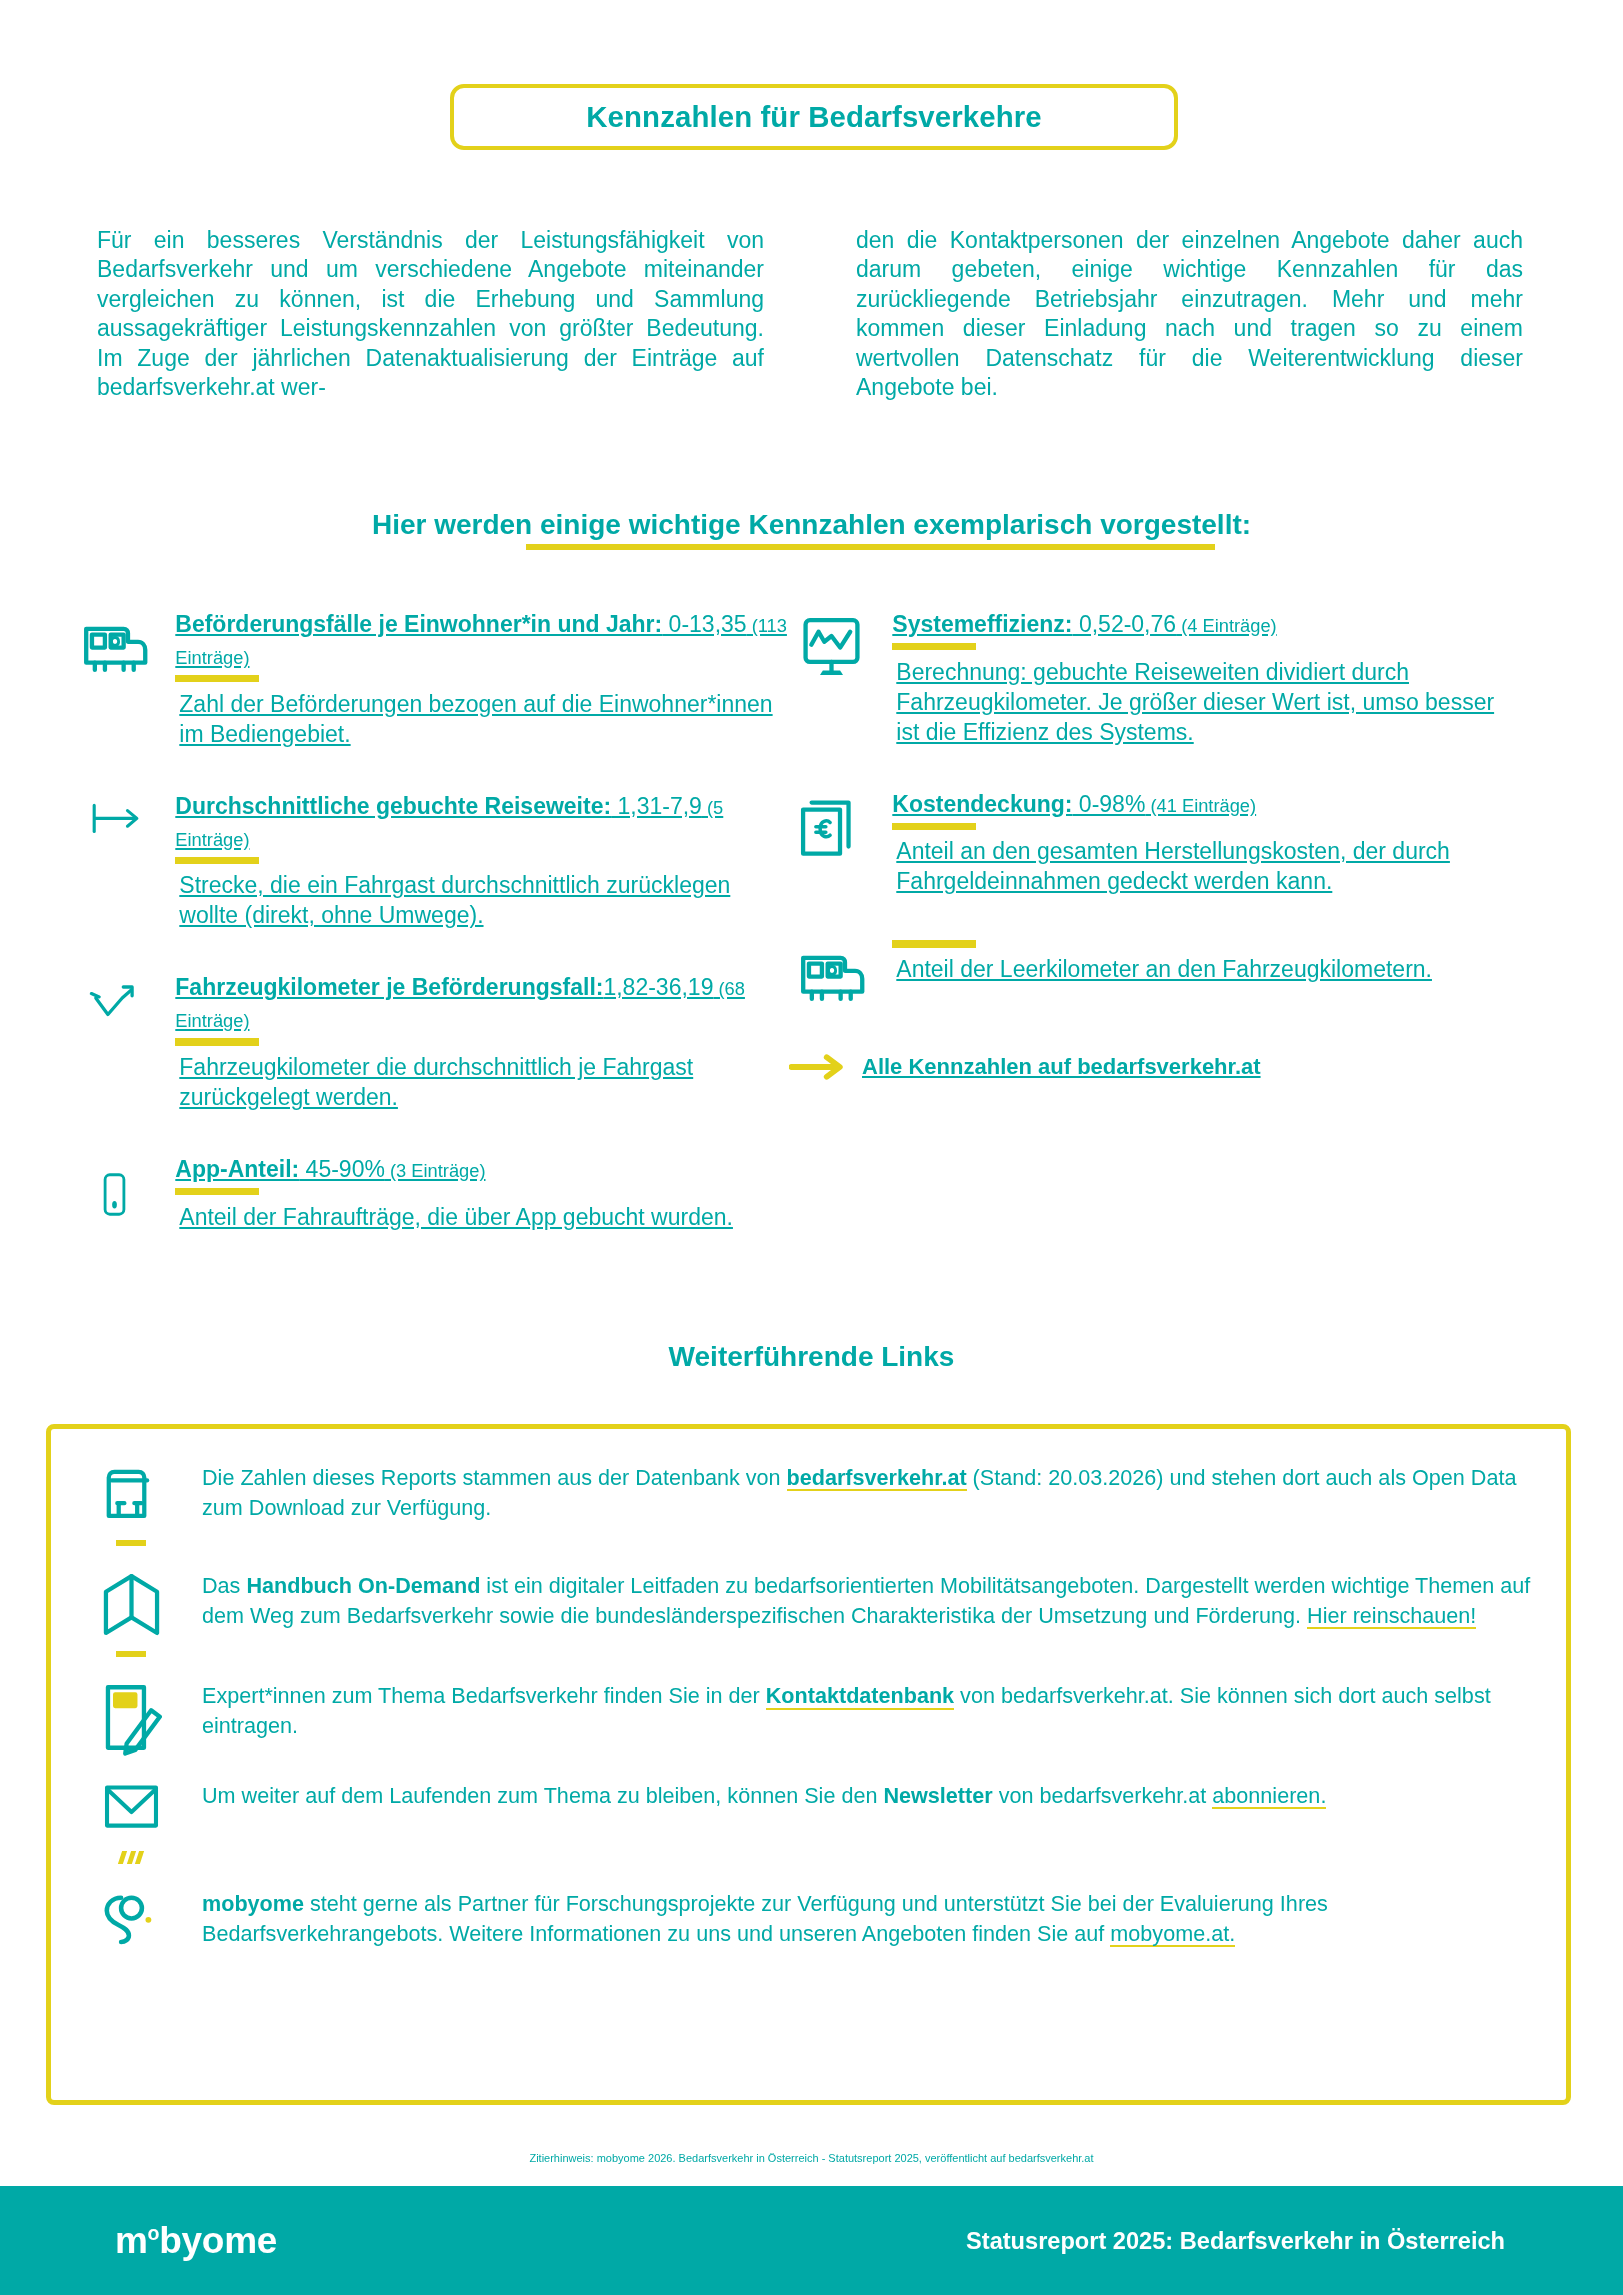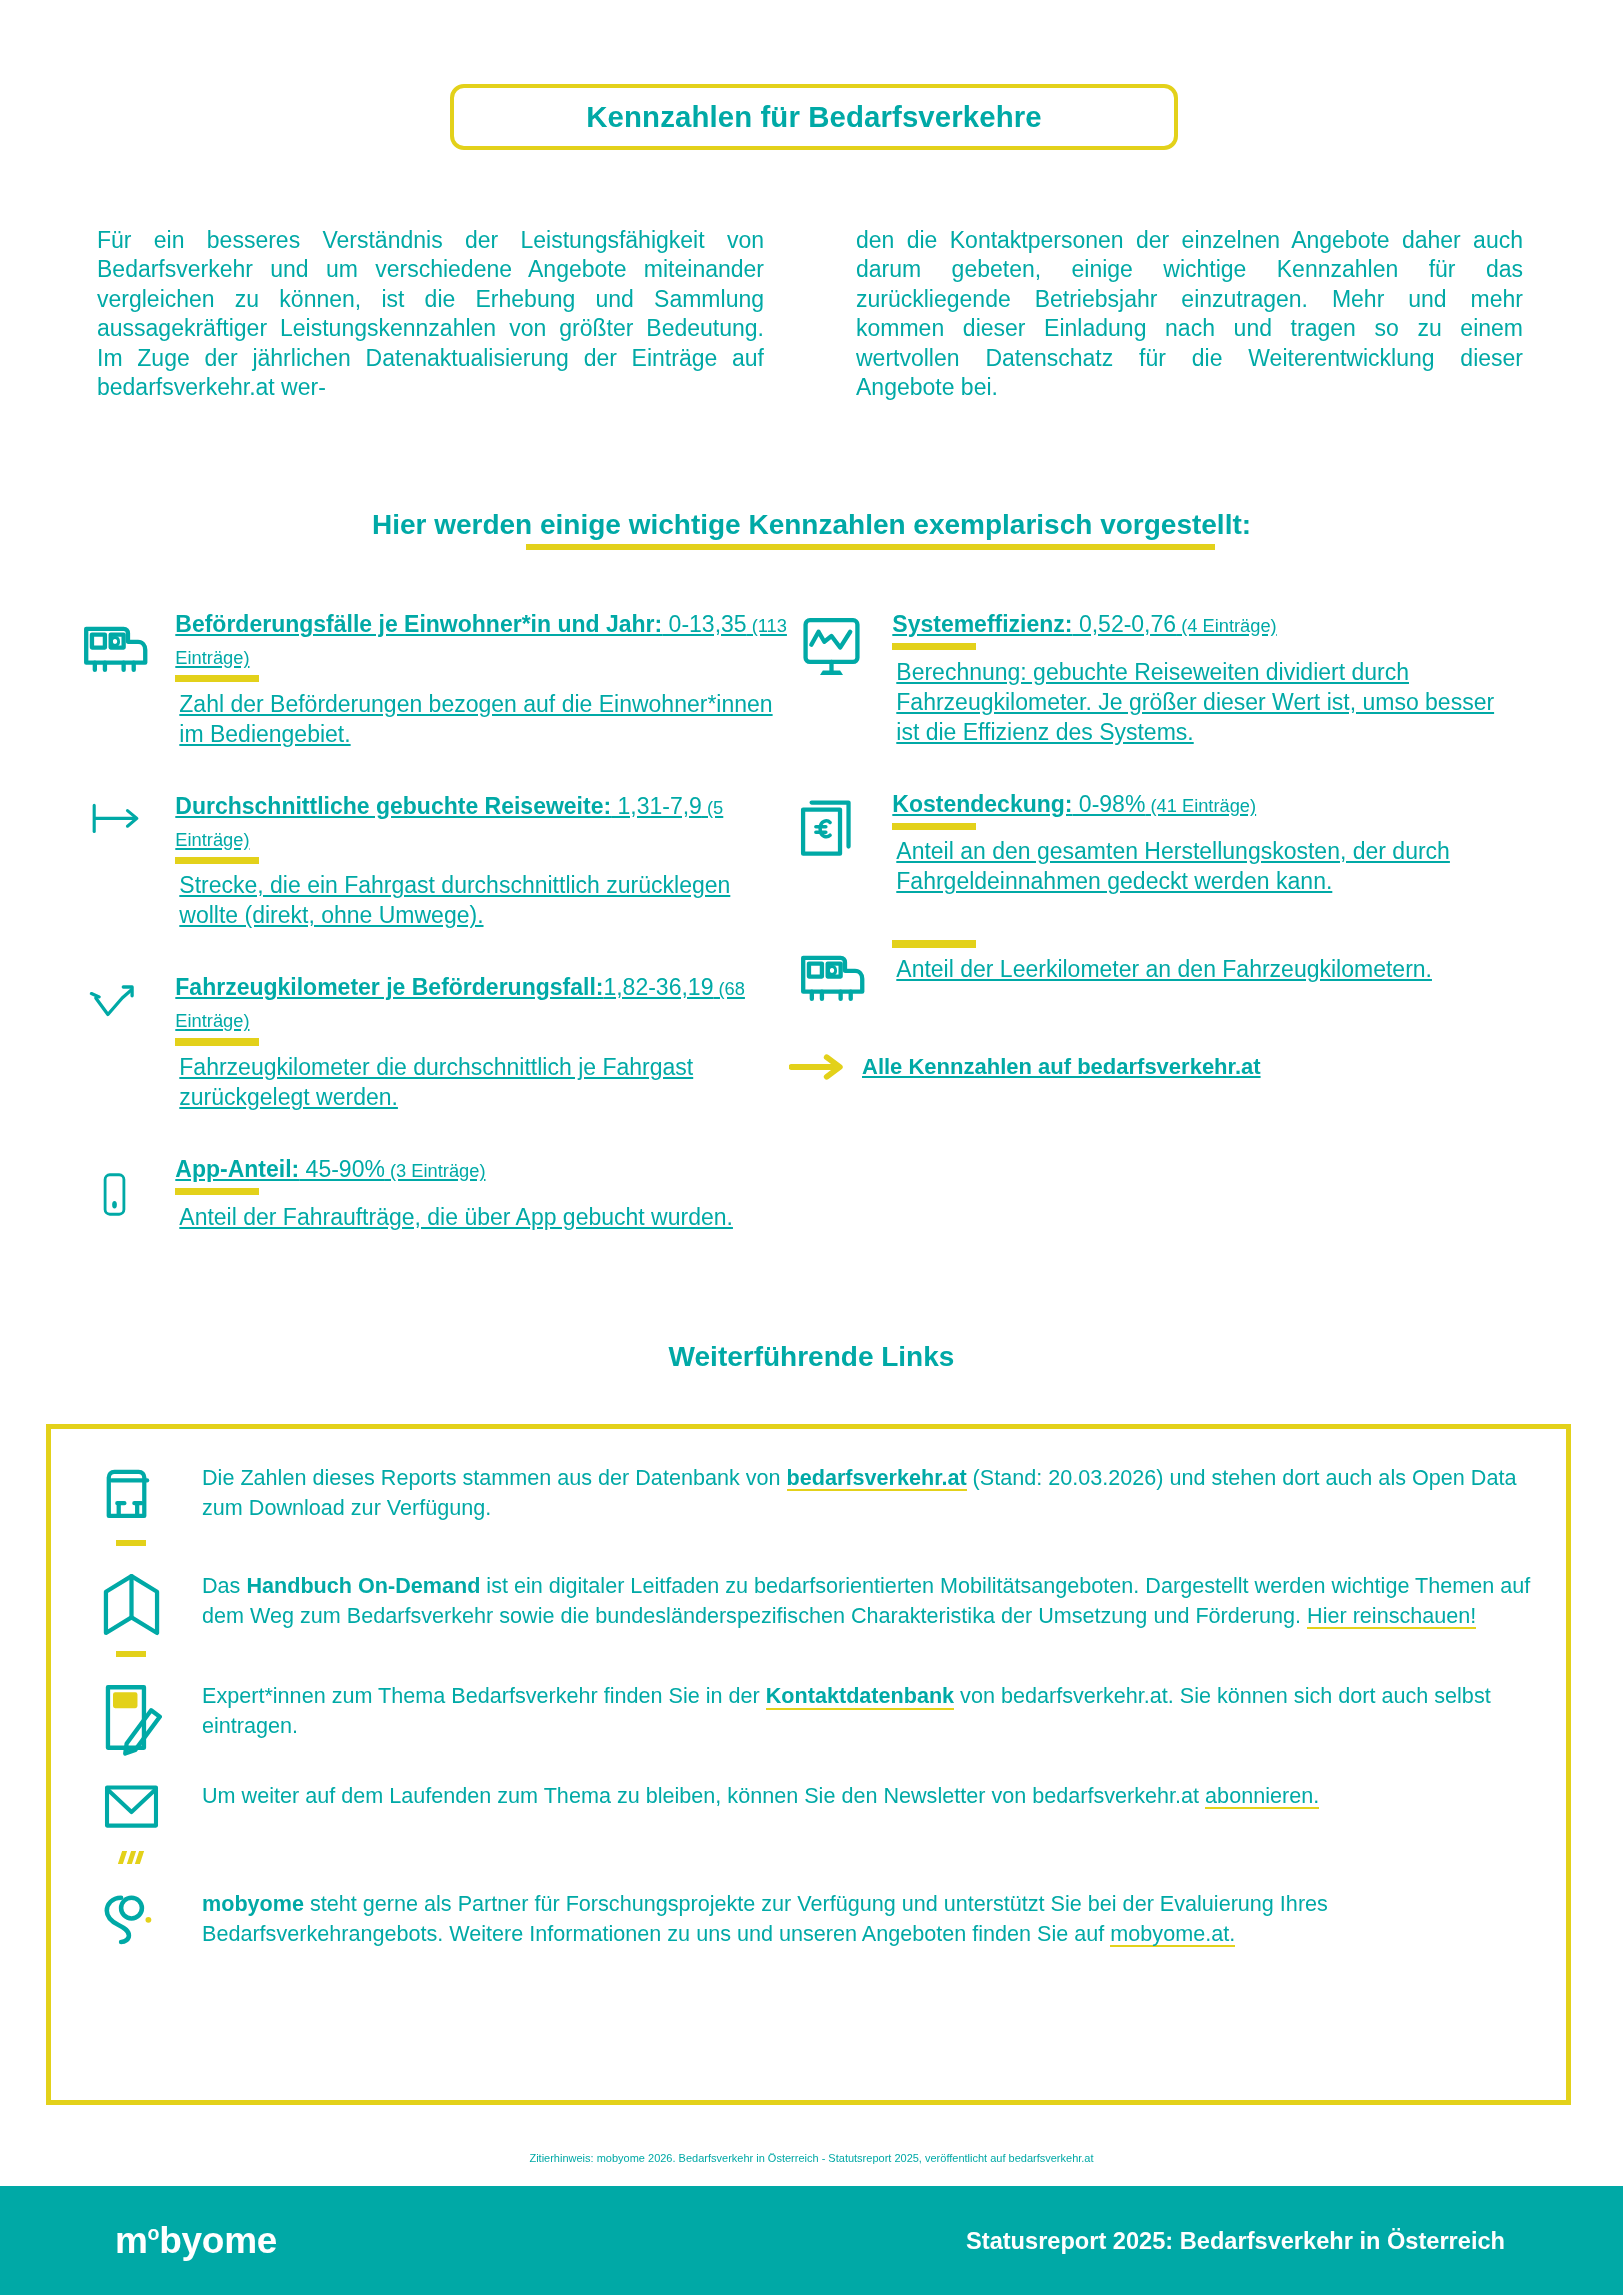--- a/index.html
+++ b/index.html
@@ -66,21 +66,21 @@
 
   
   .links-heading{
     position:absolute;left:0;top:1341px;width:1623px;text-align:center;
     font-size:28px;font-weight:bold;
   }
 
   
   .links-box{
     position:absolute;left:46px;top:1424px;width:1525px;height:681px;
-    border:5.2px solid #E3D11A;border-radius:0;box-sizing:border-box;
+    border:5.2px solid #E3D11A;border-radius:8px;box-sizing:border-box;
     padding:29px 31px 13px 31px;
   }
   .link-row{display:flex;gap:22px;margin-bottom:19.6px;}
   .link-icon{width:98px;min-width:98px;display:flex;justify-content:center;padding-top:2.6px;}
   .link-text{flex:1;font-size:21.6px;line-height:30px;padding-top:5.2px;}
   .ul-y{
     display:inline;
     background-image:linear-gradient(#E3D11A,#E3D11A);
     background-repeat:no-repeat;
     background-size:100% 4.6px;
@@ -298,21 +298,21 @@
               <rect x="14" y="14" width="72" height="56"></rect>
               <path d="M16 18l34 32 34-32"></path>
             </svg>
             <div style="margin:5.2px auto 0;display:flex;gap:3.9px;justify-content:center;">
               <div style="width:4.6px;height:13px;background:#E3D11A;transform:skewX(-18deg);"></div>
               <div style="width:4.6px;height:13px;background:#E3D11A;transform:skewX(-18deg);"></div>
               <div style="width:4.6px;height:13px;background:#E3D11A;transform:skewX(-18deg);"></div>
             </div>
           </div>
         </div>
-        <div class="link-text"><span>Um weiter auf dem Laufenden zum Thema zu bleiben, können Sie den </span><span style="font-weight: normal;">Newsletter</span><span> von bedarfsverkehr.at </span><span class="ul-y">abonnieren.</span></div>
+        <div class="link-text"><span>Um weiter auf dem Laufenden zum Thema zu bleiben, können Sie den </span><span style="font-weight: bold;">Newsletter</span><span> von bedarfsverkehr.at </span><span class="ul-y">abonnieren.</span></div>
       </div>
       <div class="link-row">
         <div class="link-icon">
           <div>
             <svg width="73" height="65" viewBox="0 0 100 100" fill="none" stroke="#00A9A6" stroke-width="6" stroke-linecap="round" stroke-linejoin="round">
               <path d="M34 18c-14 0-22 10-22 20 0 12 10 18 18 22 10 5 16 9 16 16 0 6-6 10-12 10" stroke-width="7"></path>
               <circle cx="50" cy="34" r="16" stroke-width="7"></circle>
               <circle cx="76" cy="52" r="4.5" fill="#E3D11A" stroke="none"></circle>
             </svg>
           </div>

